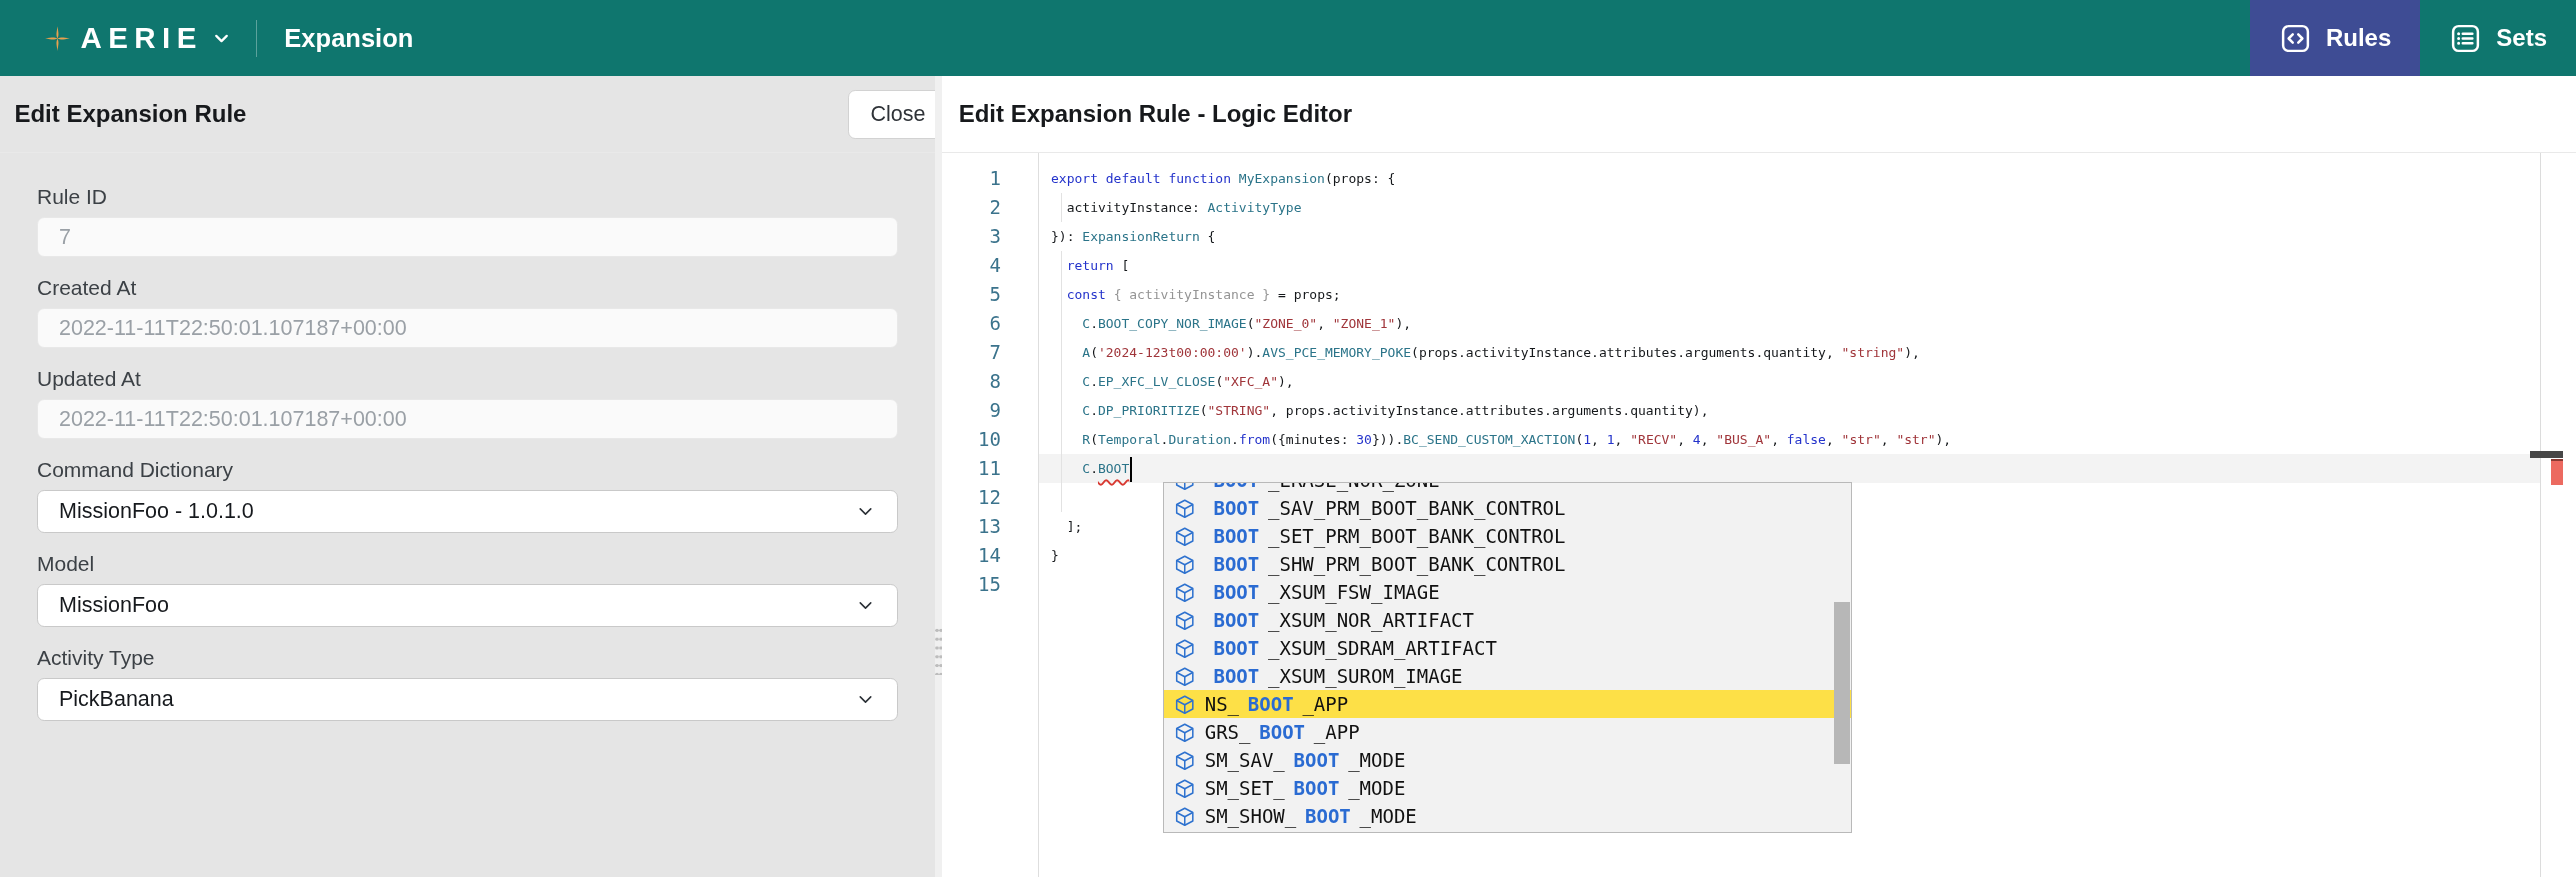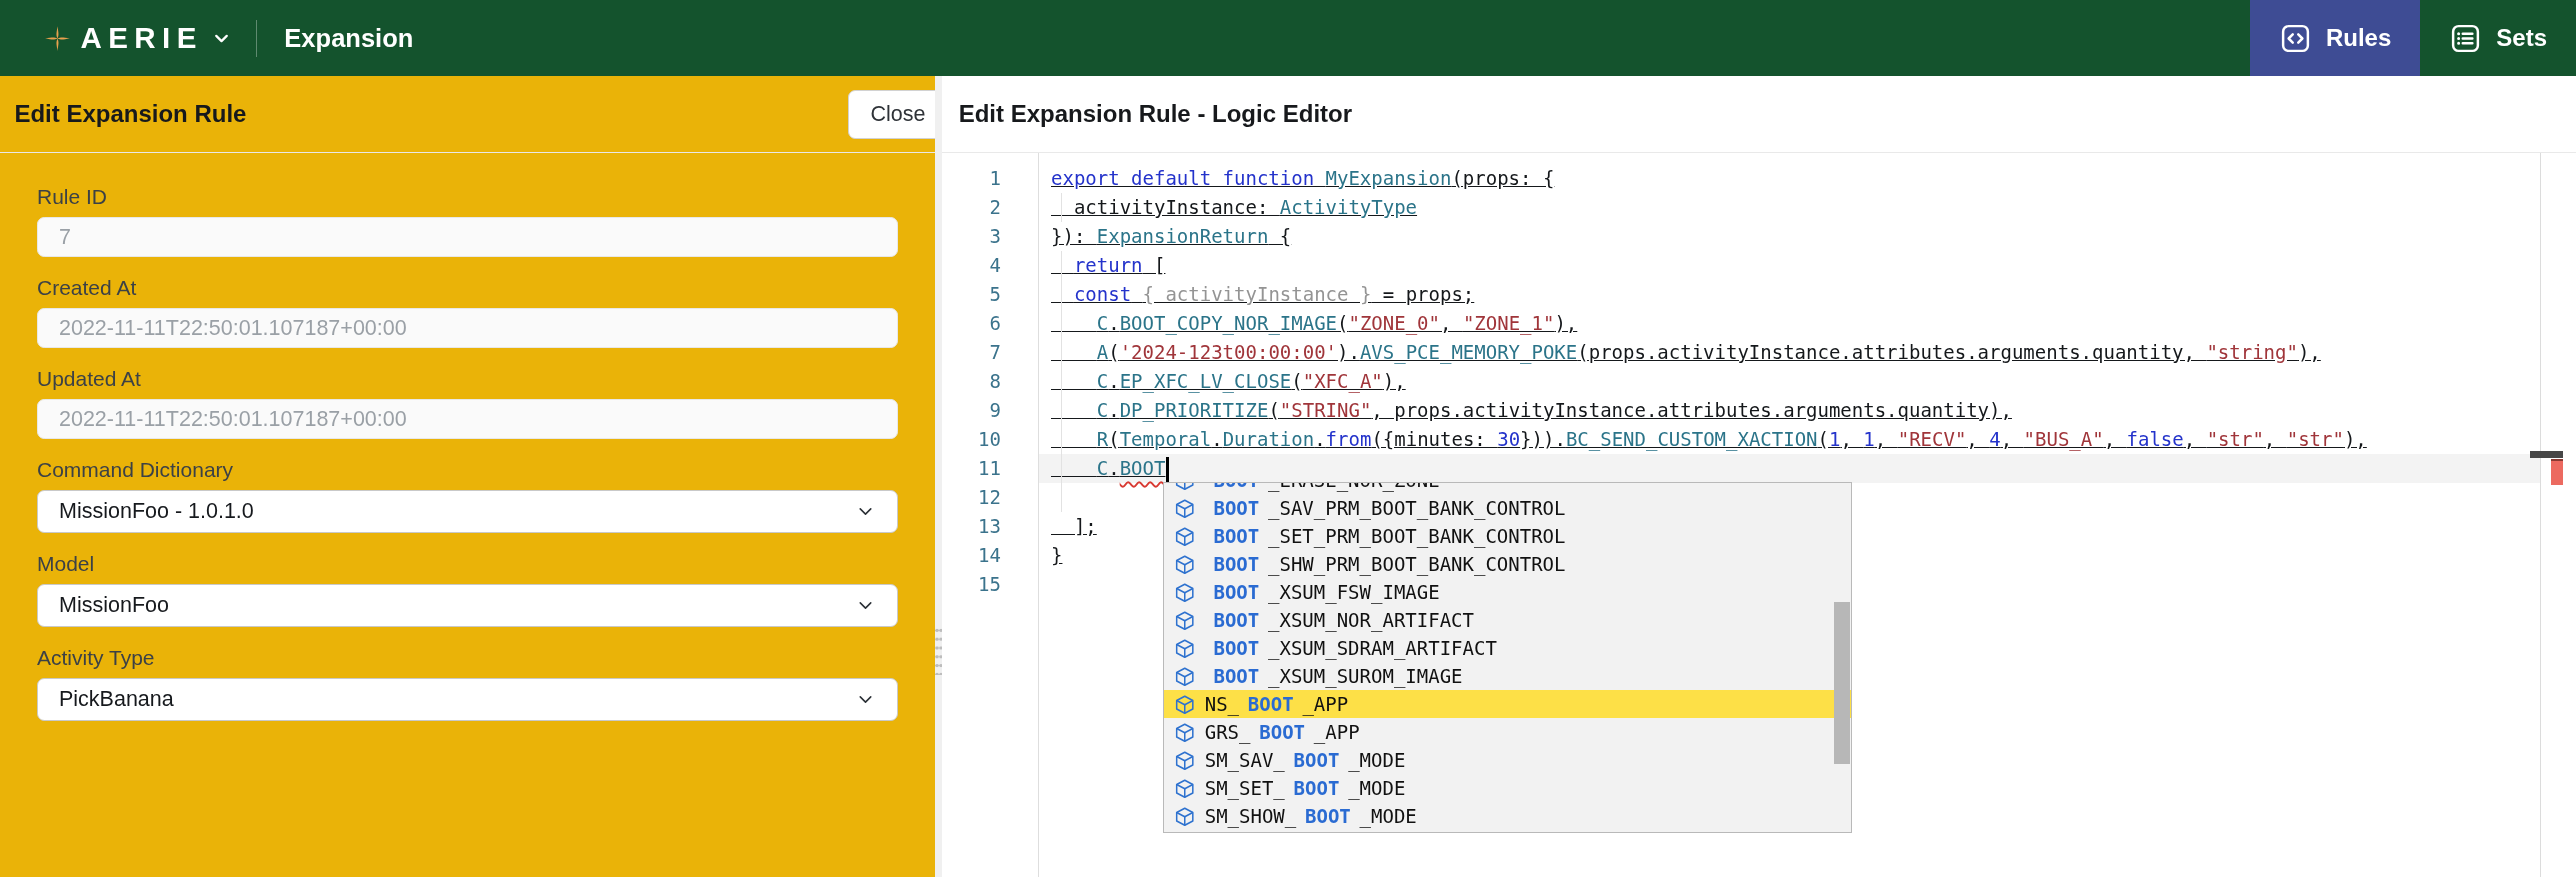--- a/index.html
+++ b/index.html
@@ -1,35 +1,35 @@
 <!DOCTYPE html>
 <html style="font-size:12.8px"><head>
 <meta charset="utf-8">
 <style>
   * { margin:0; padding:0; box-sizing:border-box; }
   html,body { width:2576px; height:877px; background:#fff; }
   body { font-family:"Liberation Sans", sans-serif; }
   .page { position:relative; width:2576px; height:877px; overflow:hidden; background:#fff; }
 
   
-  .nav { position:absolute; left:0; top:0; width:100%; height:76px; background:#14532d; display:flex; align-items:stretch; justify-content:space-between; color:#fff; }
+  .nav { position:absolute; left:0; top:0; width:100%; height:76px; background:#0f766e; display:flex; align-items:stretch; justify-content:space-between; color:#fff; }
   .nav-left { display:flex; align-items:center; padding-left:44px; }
   .logo { display:flex; align-items:center; gap:9.6px; cursor:pointer; }
   .logo-star { width:27px; height:27px; }
   .logo-text { font-size:29.5px; font-weight:700; letter-spacing:6.4px; color:#fff; }
   .nav-caret { width:21px; height:21px; margin-left:8px; }
   .nav-divider { width:1.6px; height:37px; background:rgba(255,255,255,.32); margin:0 27px 0 24px; align-self:center; }
   .nav-title { font-size:25.5px; font-weight:600; }
   .nav-right { display:flex; align-items:stretch; }
   .nav-btn { display:flex; align-items:center; gap:14px; padding:0 29px; font-size:24px; font-weight:600; cursor:pointer; }
   .nav-btn.active { background:#3e4c94; }
   .nav-btn svg { width:33px; height:33px; }
 
   
-  .left-panel { position:absolute; left:0; top:76px; width:1091px; bottom:0; background:#eab308; }
+  .left-panel { position:absolute; left:0; top:76px; width:1091px; bottom:0; background:#e5e5e5; }
   .lp-header { height:77px; border-bottom:1.6px solid #e9e9e9; display:flex; align-items:center; justify-content:space-between; padding:0 17.5px 0 14.4px; }
   .lp-title { font-size:24px; font-weight:700; color:#17191c; }
   .lp-actions { display:flex; gap:28px; }
   .btn { height:49px; border-radius:7.2px; font-size:21.5px; font-weight:500; display:flex; align-items:center; cursor:pointer; }
   .btn-close { background:#fff; border:1.6px solid #d2d2d2; color:#2f3338; padding:0 22px; }
   .btn-save { background:#2a358c; border:none; color:#fff; padding:0 24px; }
 
   .form { padding:32px 37px 0 37px; }
   .field { margin-bottom:19px; }
   .field label { display:block; font-size:21px; color:#3c4146; margin-bottom:8px; }
@@ -44,21 +44,21 @@
 
   .right-panel { position:absolute; left:942px; top:76px; right:0; bottom:0; background:#fff; }
   .rp-header { height:77px; border-bottom:1.6px solid #e9e9e9; display:flex; align-items:center; padding-left:16.7px; }
   .rp-title { font-size:24px; font-weight:600; color:#17191c; }
 
   
   .editor { position:absolute; left:0; right:0; top:77px; bottom:0; display:flex; font-family:"DejaVu Sans Mono", monospace; }
   .gutter { width:97px; flex:none; border-right:1.6px solid #dedede; padding-top:11px; }
   .gutter-line { height:29px; line-height:29px; text-align:right; padding-right:37px; font-size:19px; color:#3b738c; }
   .code { flex:1; padding-top:11px; position:relative; margin-right:35px; border-right:1.6px solid #dcdcdc; min-width:0; }
-  .code-line { position:relative; height:29px; line-height:29px; font-size:19px; white-space:pre; color:#15181b; padding-left:12px;text-decoration:underline; }
+  .code-line { position:relative; height:29px; line-height:29px; font-size:13px; white-space:pre; color:#15181b; padding-left:12px; }
   .code-line.active { background:#f3f3f3; }
   .code-line.guide::before { content:""; position:absolute; left:22px; top:0; bottom:0; width:1.2px; background:#e2e2e2; }
   .tok-kw { color:#2433cb; }
   .tok-fn { color:#2b7489; }
   .tok-st { color:#a0353a; }
   .tok-nm { color:#2433cb; }
   .tok-gy { color:#949494; }
   .tok-pl { color:#15181b; }
   .tok-sq { text-decoration:underline wavy #d83931; text-decoration-thickness:2px; text-underline-offset:5.6px; }
   .cursor { display:inline-block; width:2.4px; height:25px; background:#000; vertical-align:middle; margin-left:0.8px; }

